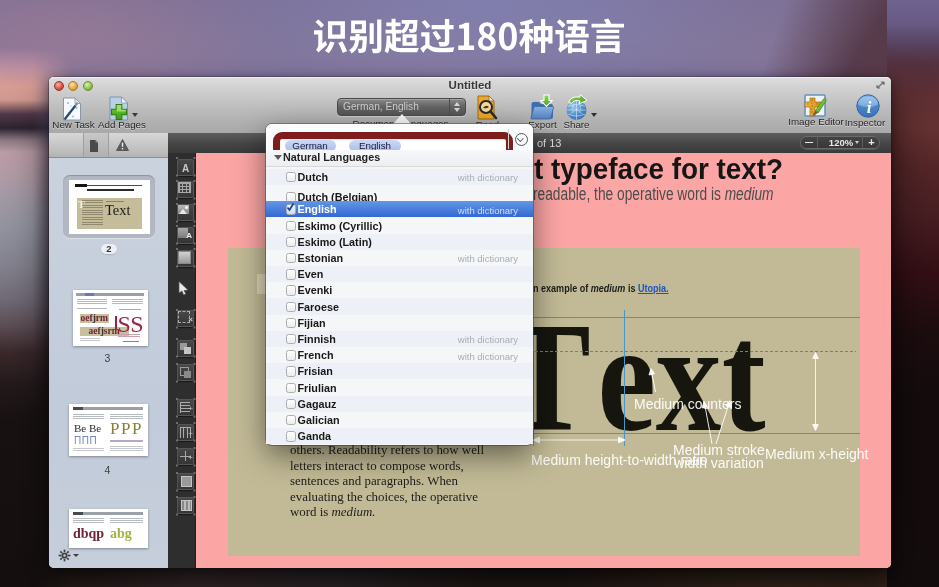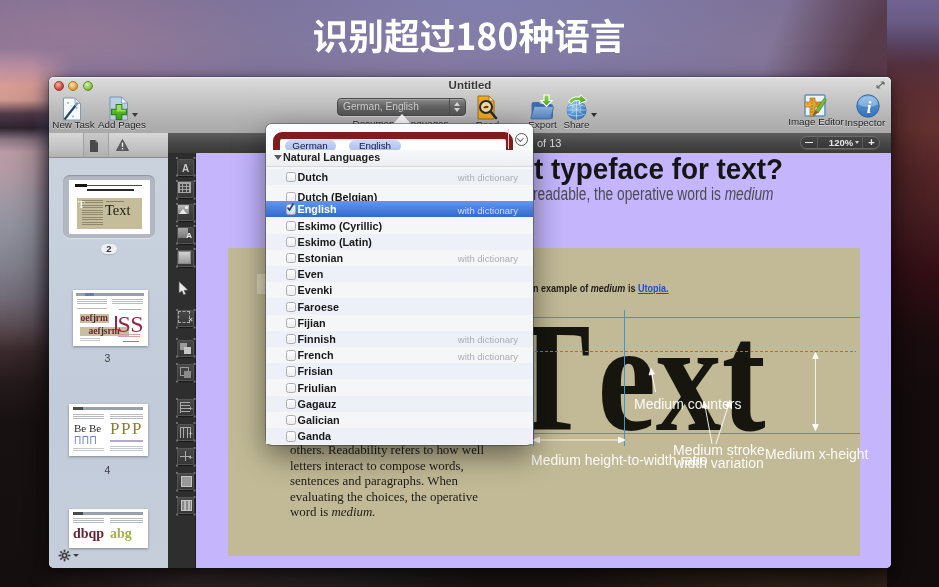--- a/index.html
+++ b/index.html
@@ -31,21 +31,21 @@
 #tlo{left:19.2px;background:radial-gradient(circle at 38% 32%,#ffe2a8,#eca93f 55%,#b97b14);border:0.5px solid #9a7a30;}
 #tlg{left:34px;background:radial-gradient(circle at 38% 32%,#d8f2a8,#92c64e 55%,#5c8a1c);border:0.5px solid #6a8a38;}
 #wtitle{left:0;right:0;top:2px;text-align:center;font-size:11.5px;font-weight:bold;color:#383838;text-shadow:0 1px 0 rgba(255,255,255,.6);}
 .tlab{font-size:9.8px;color:#262626;text-shadow:0 1px 0 rgba(255,255,255,.5);}
 
 #tabbar{left:0;top:56px;width:119px;height:24px;background:linear-gradient(180deg,#d7d7d7,#bcbcbc 80%,#b2b2b2);border-bottom:1px solid #8e8e8e;border-right:1px solid #909090;}
 #statusbar{left:119px;top:56px;right:0;height:20px;background:linear-gradient(180deg,#5d5d5d,#454545 55%,#3a3a3a);border-bottom:1px solid #202020;color:#e3e3e3;}
 
 #sidebar{left:0;top:81px;width:119px;bottom:0;border-radius:0 0 0 5px;background:linear-gradient(180deg,#cad2de,#c2cbda 60%,#c6cedb);}
 #strip{left:119px;top:76px;width:27px;bottom:0;background:#2e2e2e;border-right:1px solid #1e1e1e;}
-#main{left:147px;top:76px;right:0;bottom:0;background:#c4b5fd;border-radius:0 0 5px 0;overflow:hidden;}
+#main{left:147px;top:76px;right:0;bottom:0;background:#fca5a5;border-radius:0 0 5px 0;overflow:hidden;}
 
 #dhead{left:338px;top:-1.4px;font-size:29.7px;font-weight:bold;color:#161616;white-space:nowrap;transform:scaleX(0.938);transform-origin:0 0;}
 #dsub{left:337px;top:30.9px;font-size:17.5px;color:#4c4c4c;white-space:nowrap;transform:scaleX(0.785);transform-origin:0 0;}
 #fig{left:32px;top:95px;width:632px;height:308px;background:#c2ba96;}
 #figlight{left:29px;top:26px;width:9px;height:20px;background:#dbd4b8;}
 #figcap{left:300px;top:34px;font-size:10.5px;font-weight:bold;color:#1c1c1c;white-space:nowrap;transform:scaleX(0.86);transform-origin:0 0;}
 #figcap a{color:#1a55c4;text-decoration:underline;}
 #bigtext{left:275px;top:51px;font-family:"Liberation Serif",serif;font-weight:bold;font-size:157px;color:#16160f;line-height:1;white-space:nowrap;transform:scaleX(0.838);transform-origin:0 0;}
 .bl{background:#4796c8;}
 .wlab{font-size:14px;color:rgba(255,255,255,.93);white-space:nowrap;}

